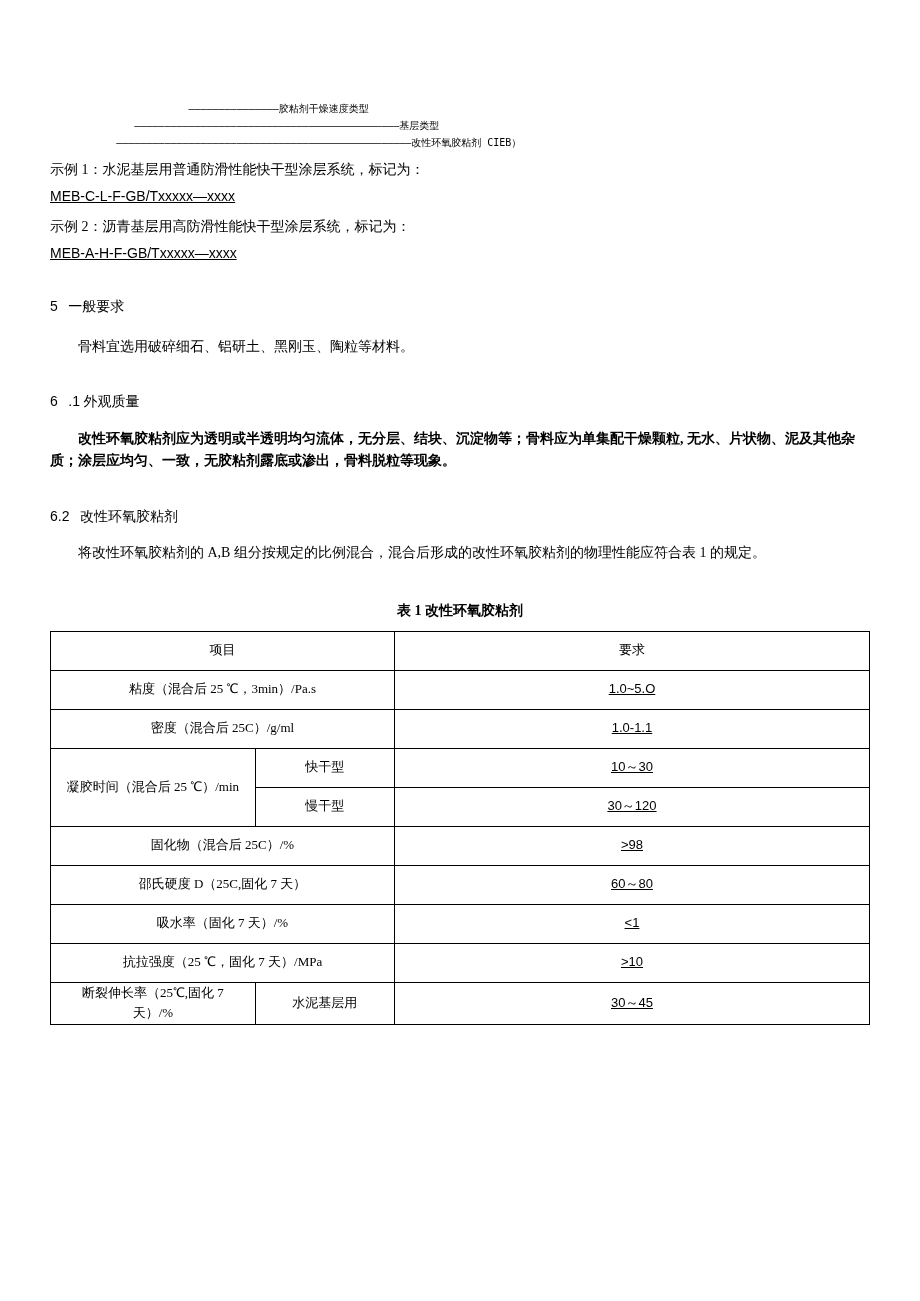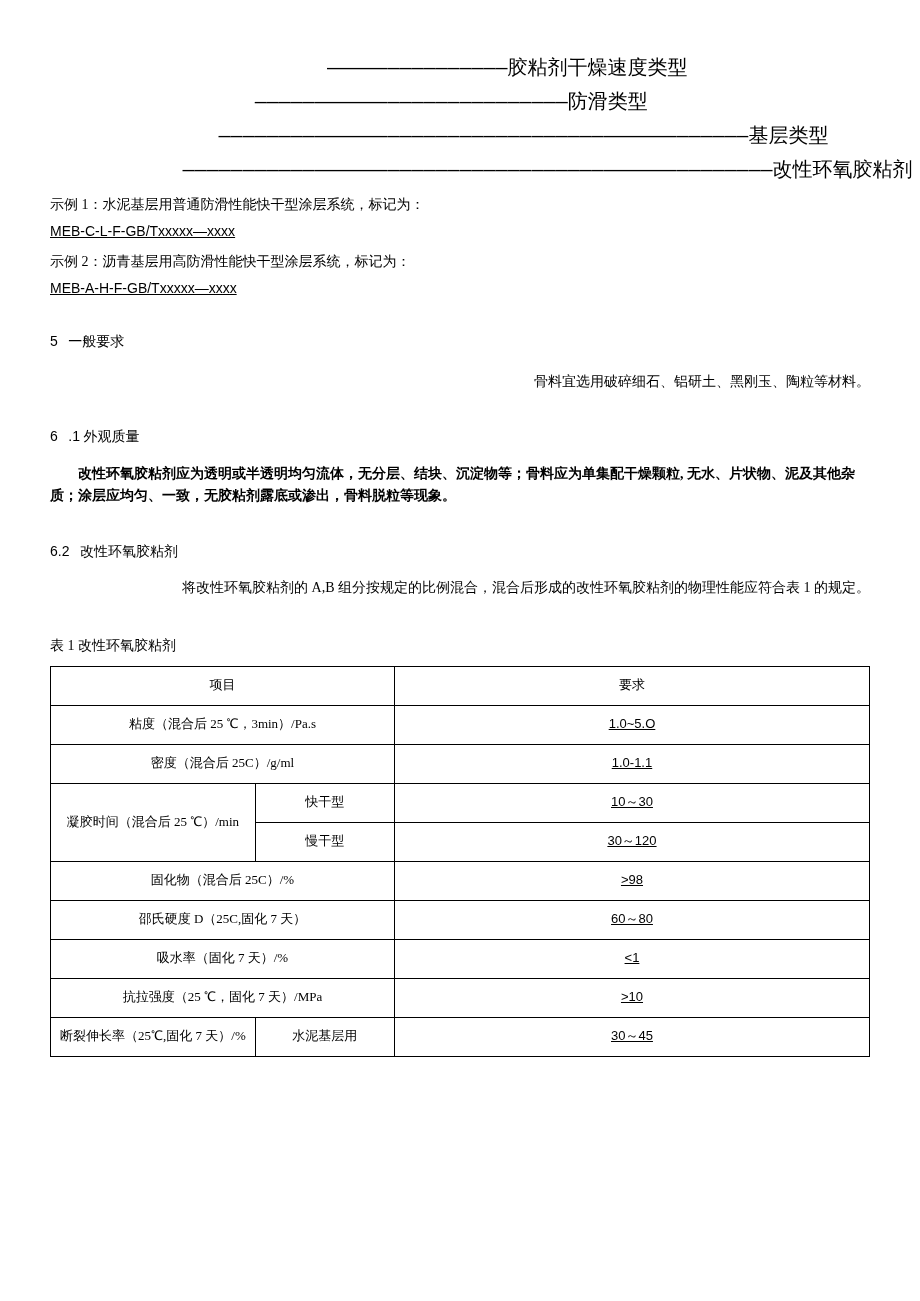--- a/index.html
+++ b/index.html
@@ -10,21 +10,22 @@
     font-size: 14px;
     color: #000;
     line-height: 1.6;
   }
   .page {
     width: 820px;
     margin: 0 auto;
     padding: 50px 50px 60px 50px;
   }
   .legend-block {
-    font-size: 20px;
+    margin-top: 50px;
+    font-size: 10px;
   }
   .legend-line {
     white-space: pre;
     font-family: "SimSun", monospace;
     line-height: 1.7;
   }
   .example-label {
     margin-top: 8px;
     margin-bottom: 4px;
   }
@@ -40,57 +41,56 @@
   .section-num {
     font-family: Arial, sans-serif;
   }
   .sub-heading {
     margin-top: 32px;
     margin-bottom: 14px;
   }
   .body-text {
     text-indent: 2em;
     margin: 10px 0;
-    text-align: right;
   }
   .body-text-nowrap {
     margin: 10px 0;
     font-weight: bold;
   }
   .table-caption {
-    text-align: left;
+    text-align: center;
     margin-top: 36px;
     margin-bottom: 8px;
+    font-weight: bold;
   }
   table {
     width: 100%;
     border-collapse: collapse;
     table-layout: fixed;
   }
   td {
     border: 1px solid #000;
     text-align: center;
     vertical-align: middle;
     height: 38px;
     font-size: 13px;
-    padding: 0 4px;
+    padding: 0 12px;
   }
   .col-item1 { width: 25%; }
   .col-item2 { width: 17%; }
   .col-req  { width: 58%; }
   .latin { font-family: Arial, sans-serif; text-decoration: underline; }
 </style>
 </head>
 <body>
 
 <div class="page">
 
   <div class="legend-block">
     <div class="legend-line">                       ———————————————<span>胶粘剂干燥速度类型</span></div>
-    <div class="legend-line">                 ——————————————————————————<span>防滑类型</span></div>
     <div class="legend-line">              ————————————————————————————————————————————<span>基层类型</span></div>
     <div class="legend-line">           —————————————————————————————————————————————————<span>改性环氧胶粘剂 CIEB）</span></div>
   </div>
 
   <div class="example-label">示例 1：水泥基层用普通防滑性能快干型涂层系统，标记为：</div>
   <div class="example-code latin">MEB-C-L-F-GB/Txxxxx—xxxx</div>
   <div class="example-label">示例 2：沥青基层用高防滑性能快干型涂层系统，标记为：</div>
   <div class="example-code latin">MEB-A-H-F-GB/Txxxxx—xxxx</div>
 
   <div class="section-heading">

